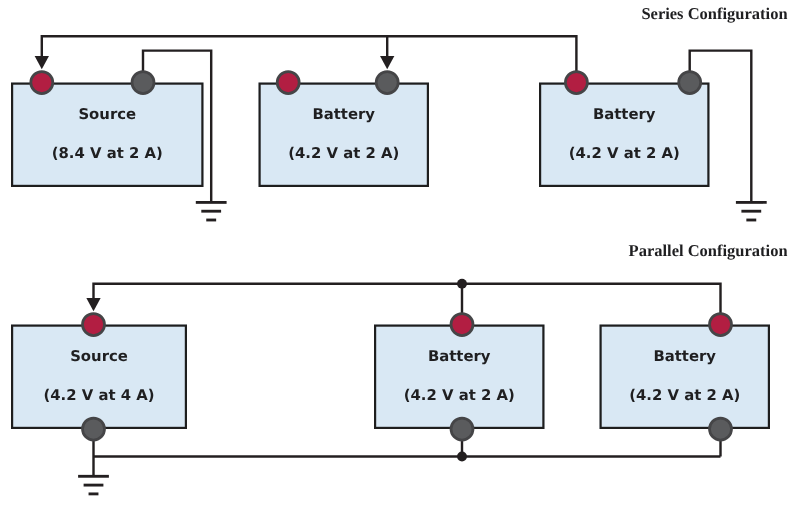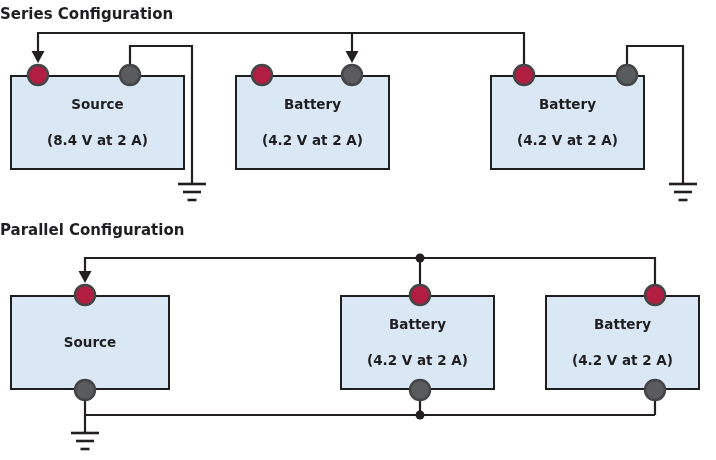--- a/index.html
+++ b/index.html
@@ -11,22 +11,22 @@
     --ring:#454547;
     --ink:#1f1f21;
   }
   html,body{margin:0;padding:0;background:#ffffff;}
   .stage{
     position:relative;width:716px;height:460px;background:#ffffff;
     font-family:"DejaVu Sans","Liberation Sans",sans-serif;color:var(--ink);
     overflow:hidden;
   }
   .fig-title{
-    position:absolute;left:0;width:716px;text-align:left;
-    font-size:15px;font-weight:bold;letter-spacing:0;
+    position:absolute;left:0;width:716px;text-align:right;
+    font-size:15px;font-weight:bold;letter-spacing:0;font-family:Liberation Serif, serif;
   }
   .box{
     position:absolute;background:var(--box-fill);border:2px solid var(--box-border);
     box-sizing:border-box;display:flex;flex-direction:column;align-items:center;
     justify-content:center;gap:19px;text-align:center;
   }
   .box .line1,.box .line2{font-size:13.5px;font-weight:bold;line-height:17px;}
   svg.overlay{position:absolute;left:0;top:0;width:716px;height:460px;}
 </style>
 </head>
@@ -48,20 +48,21 @@
     <div class="line2">(4.2 V at 2 A)</div>
   </div>
 
   <div class="box" style="left:490px;top:75px;width:155px;height:95px;">
     <div class="line1">Battery</div>
     <div class="line2">(4.2 V at 2 A)</div>
   </div>
 
   <div class="box" style="left:10px;top:295px;width:160px;height:95px;">
     <div class="line1">Source</div>
+    <div class="line2">(4.2 V at 4 A)</div>
   </div>
 
   <div class="box" style="left:340px;top:295px;width:155px;height:95px;">
     <div class="line1">Battery</div>
     <div class="line2">(4.2 V at 2 A)</div>
   </div>
 
   <div class="box" style="left:545px;top:295px;width:155px;height:95px;">
     <div class="line1">Battery</div>
     <div class="line2">(4.2 V at 2 A)</div>

